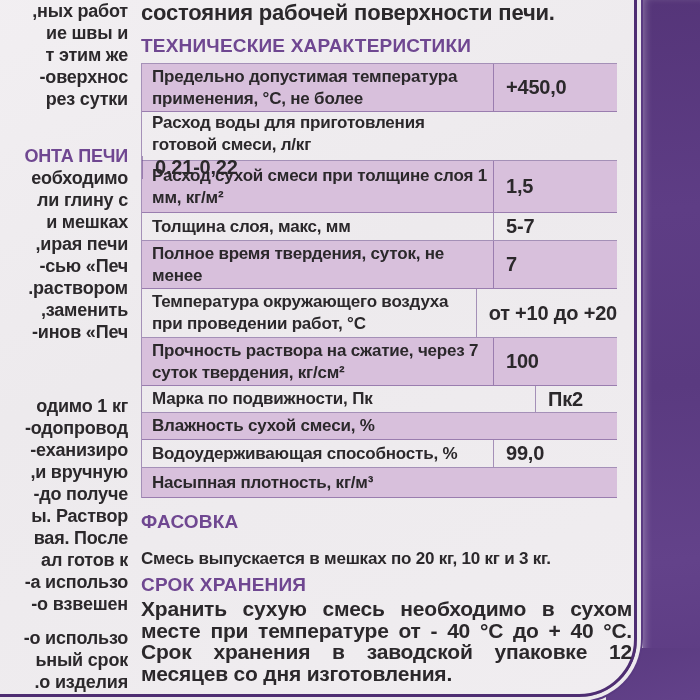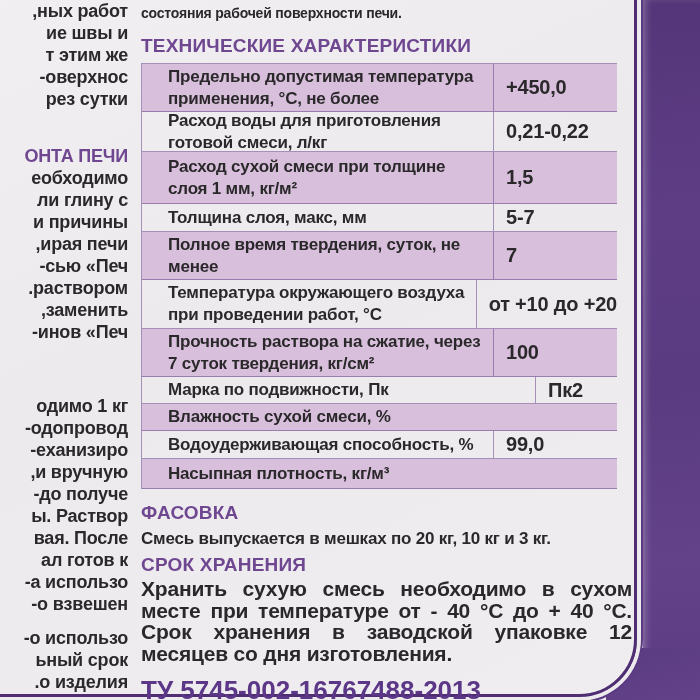--- a/index.html
+++ b/index.html
@@ -39,55 +39,55 @@
     letter-spacing:-.2px;
   }
   .lc-line{height:22px;white-space:nowrap;overflow:hidden;direction:rtl;}
   .lc-heading{color:#6f4791;}
   .gap-a{margin-top:35px;}
   .gap-b{margin-top:52px;}
   .gap-c{margin-top:12px;}
 
   
   .main-col{position:absolute;left:141px;top:0;width:491px;color:#2b282b;}
-  .intro{font-size:14px;font-weight:700;line-height:26px;letter-spacing:-.2px;}
+  .intro{font-size:22px;font-weight:700;line-height:26px;letter-spacing:-.2px;}
   .sec-heading{
     margin:0;font-size:19px;font-weight:700;color:#6f4791;letter-spacing:.2px;
     line-height:22px;
   }
   .tech-heading{margin-top:9px;}
 
   
   .spec-table{
     margin-top:6px;width:476px;
     border-top:1.5px solid rgba(104,70,138,.55);
     border-left:1.5px solid rgba(104,70,138,.55);
     box-sizing:border-box;
   }
   .spec-row{
     display:flex;box-sizing:border-box;
     border-bottom:1.5px solid rgba(104,70,138,.55);
   }
   .spec-row.shaded{background:#d8c0dc;}
   .cell-label{
-    width:351px;box-sizing:border-box;padding:0 6px 0 26px;
+    width:351px;box-sizing:border-box;padding:0 6px 0 10px;
     display:flex;align-items:center;
     font-size:17px;font-weight:700;line-height:22px;letter-spacing:-.2px;
   }
   .cell-value{
     flex:1;box-sizing:border-box;padding-left:12px;
     border-left:1.5px solid rgba(104,70,138,.55);
     display:flex;align-items:center;
     font-size:20px;font-weight:700;letter-spacing:-.2px;white-space:nowrap;
   }
-  .h-48{height:48px;} .h-53{height:40px;} .h-52{height:52px;} .h-28{height:28px;}
+  .h-48{height:48px;} .h-53{height:49px;flex-direction:column;} .h-52{height:52px;} .h-28{height:28px;}
   .h-49{height:49px;} .h-27{height:27px;gap:42px;} .h-30{height:30px;}
 
   .packing-heading{margin-top:13px;}
-  .body-line{margin:3px 0 0 0;font-size:17px;font-weight:700;line-height:23px;letter-spacing:-.2px;}
+  .body-line{margin:14px 0 0 0;font-size:17px;font-weight:700;line-height:23px;letter-spacing:-.2px;}
   .storage-heading{margin-top:4px;}
   .storage-body{
     margin:2px 0 0 0;font-size:21px;font-weight:700;line-height:21.5px;
     text-align:justify;letter-spacing:-.2px;
   }
   .tu-line{
     margin-top:11px;font-size:26px;font-weight:700;color:#5c3787;letter-spacing:0;
     white-space:nowrap;
   }
 </style>
@@ -104,21 +104,21 @@
 
       <div class="left-col">
         <div class="lc-line">ных работ,</div>
         <div class="lc-line">ие швы и</div>
         <div class="lc-line">т этим же</div>
         <div class="lc-line">оверхнос-</div>
         <div class="lc-line">рез сутки</div>
         <div class="lc-line lc-heading gap-a">ОНТА ПЕЧИ</div>
         <div class="lc-line">еобходимо</div>
         <div class="lc-line">ли глину с</div>
-        <div class="lc-line">и причины</div>
+        <div class="lc-line">и мешках</div>
         <div class="lc-line">ирая печи,</div>
         <div class="lc-line">сью «Печ-</div>
         <div class="lc-line">раствором.</div>
         <div class="lc-line">заменить,</div>
         <div class="lc-line">инов «Печ-</div>
         <div class="lc-line gap-b">одимо 1 кг</div>
         <div class="lc-line">одопровод-</div>
         <div class="lc-line">еханизиро-</div>
         <div class="lc-line">и вручную,</div>
         <div class="lc-line">до получе-</div>

